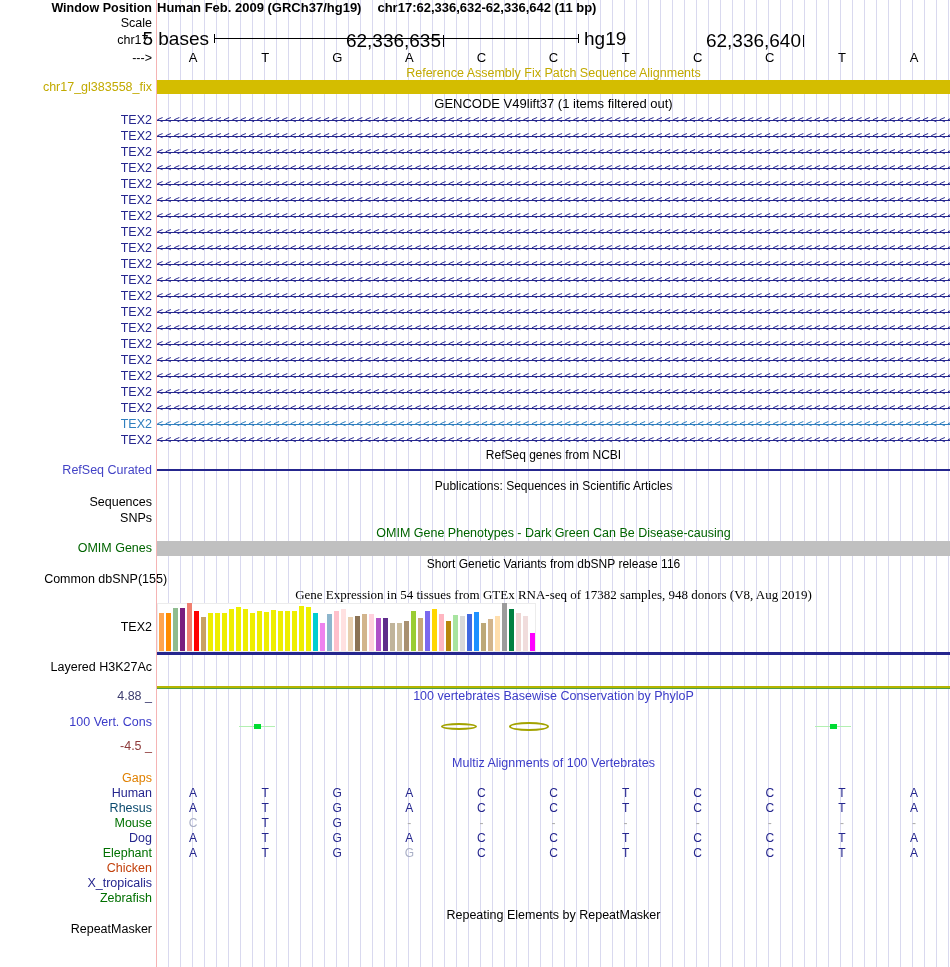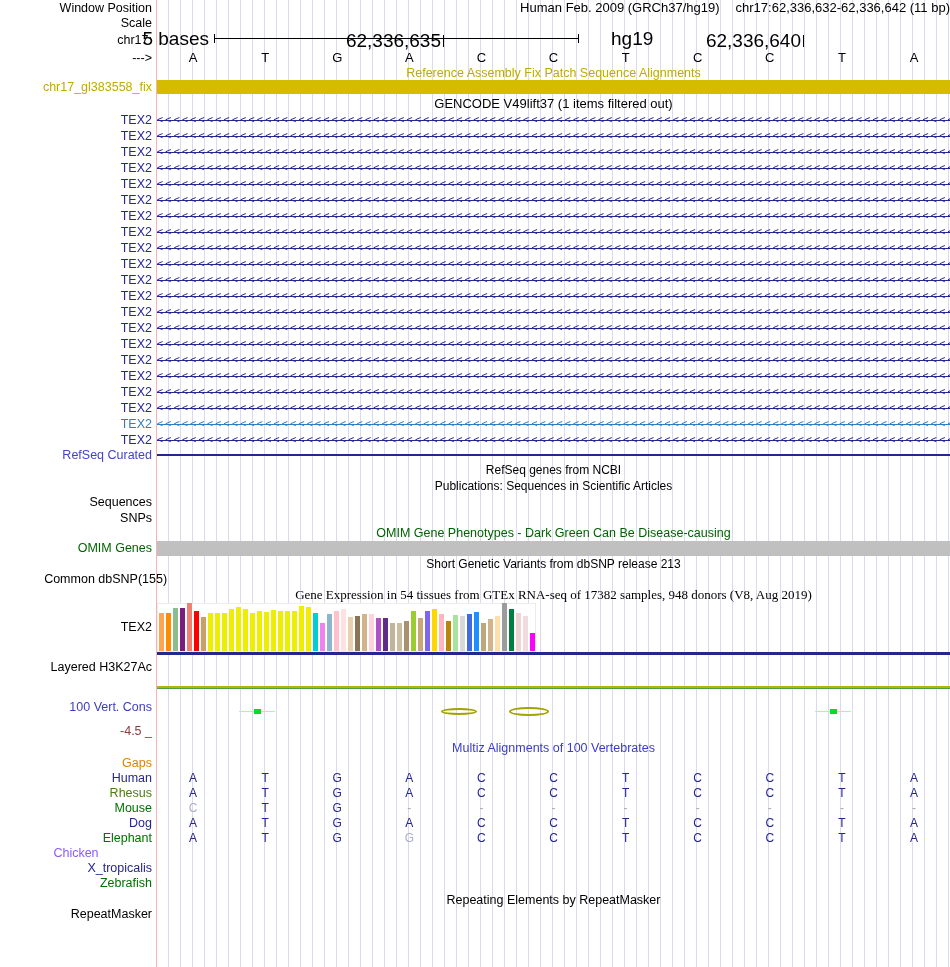--- a/index.html
+++ b/index.html
@@ -9,21 +9,21 @@
   .page::before{content:"";position:absolute;left:157px;top:0;width:793px;height:967px;
         background:repeating-linear-gradient(to right,transparent 0 11px,#D9D9EF 11px 12px);z-index:0;}
   .pink-line{position:absolute;left:156px;top:0;width:1px;height:967px;background:#F5B4B4;z-index:1;}
   .row{display:flex;position:relative;z-index:2;}
   .lab{width:157px;text-align:right;padding-right:5px;box-sizing:border-box;
        font-size:12.5px;white-space:nowrap;overflow:hidden;}
   .dat{width:793px;position:relative;box-sizing:border-box;}
   .title{text-align:center;font-size:12.5px;}
   .t13{font-size:13px;}
   
-  .hdr-center{display:flex;justify-content:flex-end;gap:16px;font-size:13px;}
+  .hdr-center{display:flex;justify-content:flex-start;gap:16px;font-size:13px;}
   .scale-bracket{position:absolute;left:214px;top:3px;width:363px;height:9px;
        border-left:1px solid #000;border-right:1px solid #000;
        background:linear-gradient(#000,#000) center/100% 1px no-repeat;}
   .coord{position:absolute;font-size:19px;top:0;}
   .coord-tick{position:absolute;width:1px;height:12px;background:#000;top:2px;}
   .base-flex{display:flex;}
   .base-flex span{flex:1;text-align:center;}
   .hdr-bases span{font-size:13px;}
   
   .bar-full{position:absolute;left:0;width:793px;}
@@ -45,34 +45,34 @@
   .tick-line{position:absolute;height:1px;background:#B2F0B2;}
   .tick-core{position:absolute;width:7px;height:5px;background:#00DC32;}
   .oval{position:absolute;border:2px solid #A3A300;border-radius:50%;box-sizing:border-box;background:transparent;}
 </style>
 </head>
 <body>
 
 <div class="page">
   <div class="pink-line"></div>
 
-  <div class="row" style="height:16px;line-height:16px;">
+  <div class="row" style="height:16px;line-height:16px;font-weight:bold;">
     <div class="lab">Window Position</div>
     <div class="dat hdr-center">
       <span>Human Feb. 2009 (GRCh37/hg19)</span>
       <span>chr17:62,336,632-62,336,642 (11 bp)</span>
     </div>
   </div>
 
   <div class="row" style="height:17px;line-height:15px;flex-direction:column;">
     <div class="lab">Scale</div>
     <div class="dat">
       <span class="coord" style="right:584px;">5 bases</span>
       <span class="scale-bracket"></span>
-      <span class="coord" style="left:584px;margin-left:27px;">hg19</span>
+      <span class="coord" style="left:584px;">hg19</span>
     </div>
   </div>
 
   <div class="row" style="height:17px;line-height:15px;">
     <div class="lab">chr17:</div>
     <div class="dat">
       <span class="coord" style="right:509px;">62,336,635</span>
       <span class="coord-tick" style="left:286px;"></span>
       <span class="coord" style="right:149px;">62,336,640</span>
       <span class="coord-tick" style="left:646px;"></span>
@@ -296,29 +296,29 @@
         <div class="lab gene-lab" style="color: rgb(37, 38, 142);">TEX2</div>
         <div class="dat">
           <div class="arrow-line" style="color: rgb(37, 38, 142);">
             <span class="aline"></span>
             <span class="chev">&lt;&lt;&lt;&lt;&lt;&lt;&lt;&lt;&lt;&lt;&lt;&lt;&lt;&lt;&lt;&lt;&lt;&lt;&lt;&lt;&lt;&lt;&lt;&lt;&lt;&lt;&lt;&lt;&lt;&lt;&lt;&lt;&lt;&lt;&lt;&lt;&lt;&lt;&lt;&lt;&lt;&lt;&lt;&lt;&lt;&lt;&lt;&lt;&lt;&lt;&lt;&lt;&lt;&lt;&lt;&lt;&lt;&lt;&lt;&lt;&lt;&lt;&lt;&lt;&lt;&lt;&lt;&lt;&lt;&lt;&lt;&lt;&lt;&lt;&lt;&lt;&lt;&lt;&lt;&lt;&lt;&lt;&lt;&lt;&lt;&lt;&lt;&lt;&lt;&lt;&lt;&lt;&lt;&lt;&lt;&lt;</span>
           </div>
         </div>
       </div>
     </div>
 
+  <div class="row" style="height:15px;line-height:15px;">
+    <div class="lab"></div>
+    <div class="dat title" style="font-size:12px;">RefSeq genes from NCBI</div>
+  </div>
   <div class="row" style="height:15px;">
     <div class="lab" style="line-height: 15px; color: rgb(67, 67, 198);" id="refseq-label">RefSeq Curated</div>
     <div class="dat">
         <div class="bar-full" id="refseq-line" style="top: 6px; height: 2px; background: rgb(37, 38, 142);"></div>
       </div>
-  </div>
-  <div class="row" style="height:15px;line-height:15px;">
-    <div class="lab"></div>
-    <div class="dat title" style="font-size:12px;">RefSeq genes from NCBI</div>
   </div>
 
   <div class="row" style="height:16px;line-height:16px;">
     <div class="lab"></div>
     <div class="dat title" style="font-size:12px;">Publications: Sequences in Scientific Articles</div>
   </div>
   <div class="row" style="height:16px;line-height:16px;">
     <div class="lab">Sequences</div>
     <div class="dat"></div>
   </div>
@@ -333,21 +333,21 @@
   </div>
   <div class="row" style="height:16px;">
     <div class="lab" style="line-height: 15px; color: rgb(0, 100, 0);" id="omim-label">OMIM Genes</div>
     <div class="dat">
         <div class="bar-full" id="omim-bar" style="top: 0px; height: 15px; background: rgb(192, 192, 192);"></div>
       </div>
   </div>
 
   <div class="row" style="height:15px;line-height:15px;">
     <div class="lab"></div>
-    <div class="dat title" style="font-size:12px;">Short Genetic Variants from dbSNP release 213</div>
+    <div class="dat title" style="font-size:12px;">Short Genetic Variants from dbSNP release 116</div>
   </div>
   <div class="row" style="height:15px;line-height:15px;padding-left:18px;">
     <div class="lab">Common dbSNP(155)</div>
     <div class="dat"></div>
   </div>
 
   <div class="row" style="height:16px;line-height:16px;font-family:Liberation Serif, serif;">
     <div class="lab"></div>
     <div class="dat title t13">Gene Expression in 54 tissues from GTEx RNA-seq of 17382 samples, 948 donors (V8, Aug 2019)</div>
   </div>
@@ -423,20 +423,24 @@
     <div class="lab" style="line-height:22px;text-align:right;">Layered H3K27Ac</div>
     <div class="dat"></div>
   </div>
   <div class="row" style="height:3px;">
     <div class="lab"></div>
     <div class="dat">
         <div class="olive-line"></div>
       </div>
   </div>
 
+  <div class="row" style="height:15px;line-height:15px;">
+    <div class="lab" style="color:#3C3C6E;">4.88 _</div>
+    <div class="dat title" id="cons-title" style="color: rgb(59, 59, 200);">100 vertebrates Basewise Conservation by PhyloP</div>
+  </div>
   <div class="row" style="height:36px;">
     <div class="lab" style="line-height: 36px; color: rgb(59, 59, 200);" id="cons-label">100 Vert. Cons</div>
     <div class="dat" id="cons-glyphs">
         <div class="tick-line" style="left: 82px; top: 22px; width: 36px;"></div>
         <div class="tick-core" style="left: 97px; top: 20px;"></div>
         <div class="tick-line" style="left: 658px; top: 22px; width: 36px;"></div>
         <div class="tick-core" style="left: 673px; top: 20px;"></div>
         <div class="oval" style="left: 284px; top: 18.5px; width: 36px; height: 7px;"></div>
         <div class="oval" style="left: 352px; top: 17.5px; width: 40px; height: 9px;"></div>
       </div>
@@ -465,21 +469,21 @@
           <span class="mz-cell" style="color: rgb(37, 38, 142);">C</span>
           <span class="mz-cell" style="color: rgb(37, 38, 142);">C</span>
           <span class="mz-cell" style="color: rgb(37, 38, 142);">T</span>
           <span class="mz-cell" style="color: rgb(37, 38, 142);">C</span>
           <span class="mz-cell" style="color: rgb(37, 38, 142);">C</span>
           <span class="mz-cell" style="color: rgb(37, 38, 142);">T</span>
           <span class="mz-cell" style="color: rgb(37, 38, 142);">A</span>
         </div>
       </div>
       <div class="mz-row">
-        <div class="lab" style="color: #4d7c0f;">Rhesus</div>
+        <div class="lab" style="color: #0c4a6e;">Rhesus</div>
         <div class="dat base-flex">
           <span class="mz-cell" style="color: rgb(37, 38, 142);">A</span>
           <span class="mz-cell" style="color: rgb(37, 38, 142);">T</span>
           <span class="mz-cell" style="color: rgb(37, 38, 142);">G</span>
           <span class="mz-cell" style="color: rgb(37, 38, 142);">A</span>
           <span class="mz-cell" style="color: rgb(37, 38, 142);">C</span>
           <span class="mz-cell" style="color: rgb(37, 38, 142);">C</span>
           <span class="mz-cell" style="color: rgb(37, 38, 142);">T</span>
           <span class="mz-cell" style="color: rgb(37, 38, 142);">C</span>
           <span class="mz-cell" style="color: rgb(37, 38, 142);">C</span>
@@ -529,21 +533,21 @@
           <span class="mz-cell" style="color: rgb(37, 38, 142);">C</span>
           <span class="mz-cell" style="color: rgb(37, 38, 142);">C</span>
           <span class="mz-cell" style="color: rgb(37, 38, 142);">T</span>
           <span class="mz-cell" style="color: rgb(37, 38, 142);">C</span>
           <span class="mz-cell" style="color: rgb(37, 38, 142);">C</span>
           <span class="mz-cell" style="color: rgb(37, 38, 142);">T</span>
           <span class="mz-cell" style="color: rgb(37, 38, 142);">A</span>
         </div>
       </div>
       <div class="mz-row">
-        <div class="lab" style="color: #8b5cf6; text-align: center;">Chicken</div>
+        <div class="lab" style="color: #c2410c;">Chicken</div>
         <div class="dat base-flex"></div>
       </div>
       <div class="mz-row">
         <div class="lab" style="color: rgb(37, 38, 142);">X_tropicalis</div>
         <div class="dat base-flex"></div>
       </div>
       <div class="mz-row">
         <div class="lab" style="color: rgb(0, 112, 0);">Zebrafish</div>
         <div class="dat base-flex"></div>
       </div>

